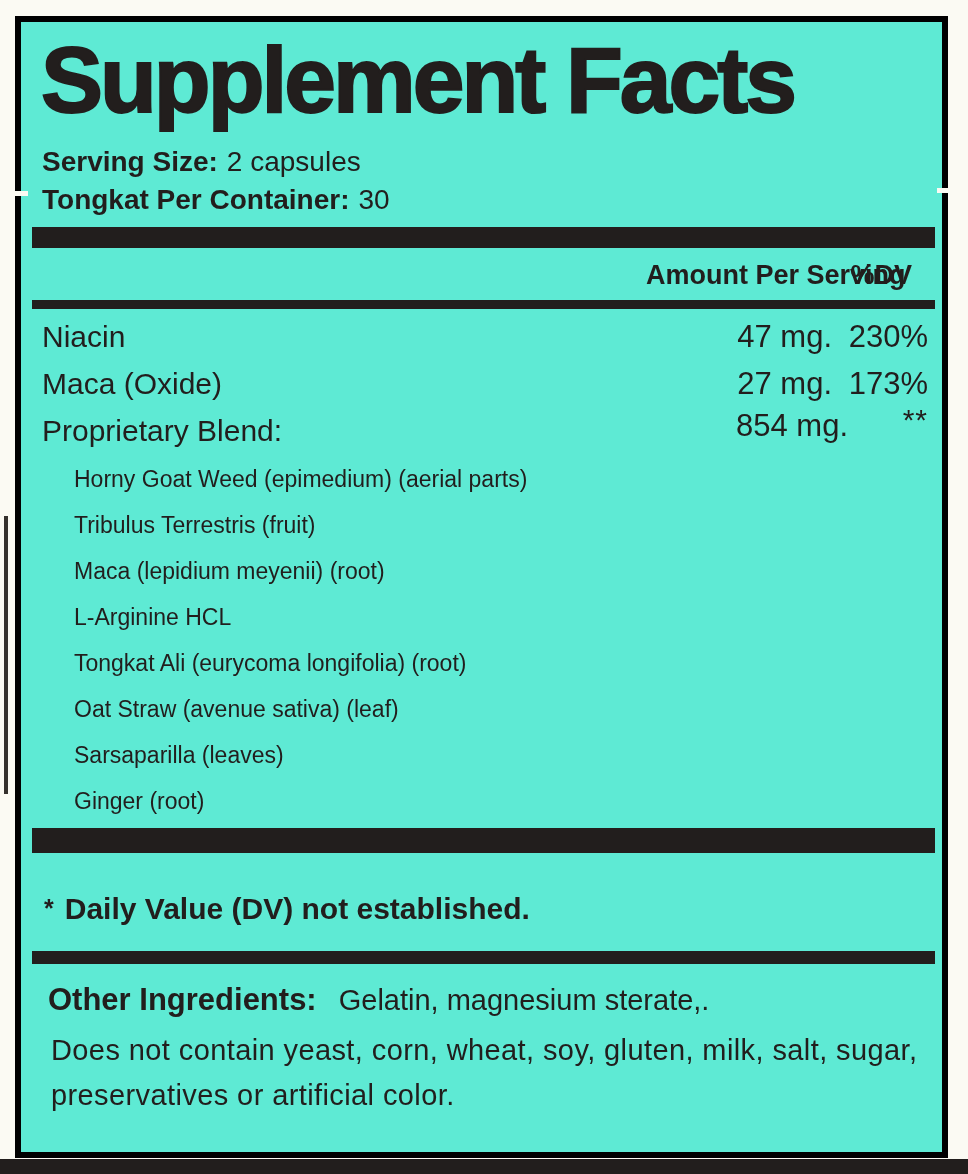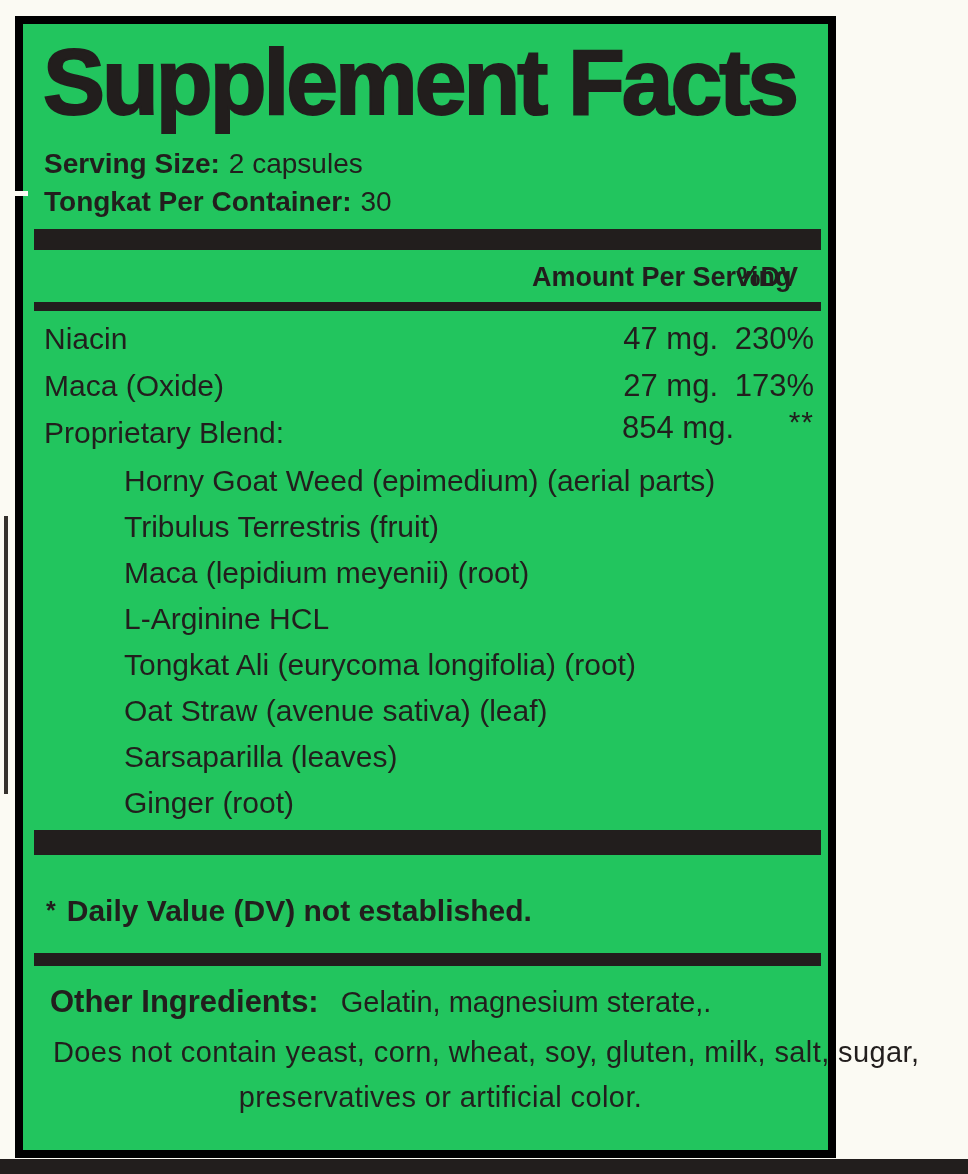--- a/index.html
+++ b/index.html
@@ -8,24 +8,24 @@
     position: relative;
     background: #fbfaf3;
     font-family: "Liberation Sans", "DejaVu Sans", sans-serif;
     color: #221e1d;
     overflow: hidden;
   }
 
   .panel {
     position: absolute;
     left: 15px; top: 16px;
-    width: 821px; height: 1142px;
+    width: 933px; height: 1142px;
     box-sizing: border-box;
-    border: 8px solid #000000;
-    background: #22c55e;
+    border: 6px solid #000000;
+    background: #5eead4;
   }
 
   .title {
     margin: 12px 6px 0 20px;
     font-size: 93px;
     font-weight: bold;
     letter-spacing: -3px;
     line-height: 1.0;
     white-space: nowrap;
     -webkit-text-stroke: 2px #221e1d;
@@ -58,30 +58,30 @@
     height: 47px;
     line-height: 47px;
     font-size: 30px;
     white-space: nowrap;
   }
   .frow .amt, .frow .dv { text-align: right; font-size: 31px; }
   .frow .amt-shift { position: relative; left: 16px; top: -5px; }
   .frow .stars { position: relative; top: -11px; letter-spacing: 1px; font-size: 30px; }
 
   .blend { list-style: none; margin: 2px 0 0 0; padding: 0 0 0 53px; }
-  .blend li { height: 46px; line-height: 46px; font-size: 30px; white-space: nowrap; margin-left: 48px; }
+  .blend li { height: 46px; line-height: 46px; font-size: 23px; white-space: nowrap; }
 
   .footnote { margin: 38px 0 0 23px; font-size: 30px; font-weight: bold; line-height: 35px; }
   .footnote .ast { font-size: 25px; margin-right: 11px; vertical-align: 2px; }
 
   .other { margin: 18px 0 0 27px; font-size: 29px; line-height: 36px; white-space: nowrap; }
   .other .lbl { font-weight: bold; font-size: 31px; }
   .other .val { margin-left: 22px; }
 
-  .disclaimer { margin: 10px 0 0 30px; font-size: 29px; line-height: 45px; letter-spacing: 0.4px; white-space: nowrap; text-align: center; }
+  .disclaimer { margin: 10px 0 0 30px; font-size: 29px; line-height: 45px; letter-spacing: 0.4px; white-space: nowrap; }
 
   .bottom-edge {
     position: absolute;
     left: 0; bottom: 0;
     width: 968px; height: 15px;
     background: #221e1d;
   }
   .scan-line {
     position: absolute;
     left: 4px; top: 516px;

